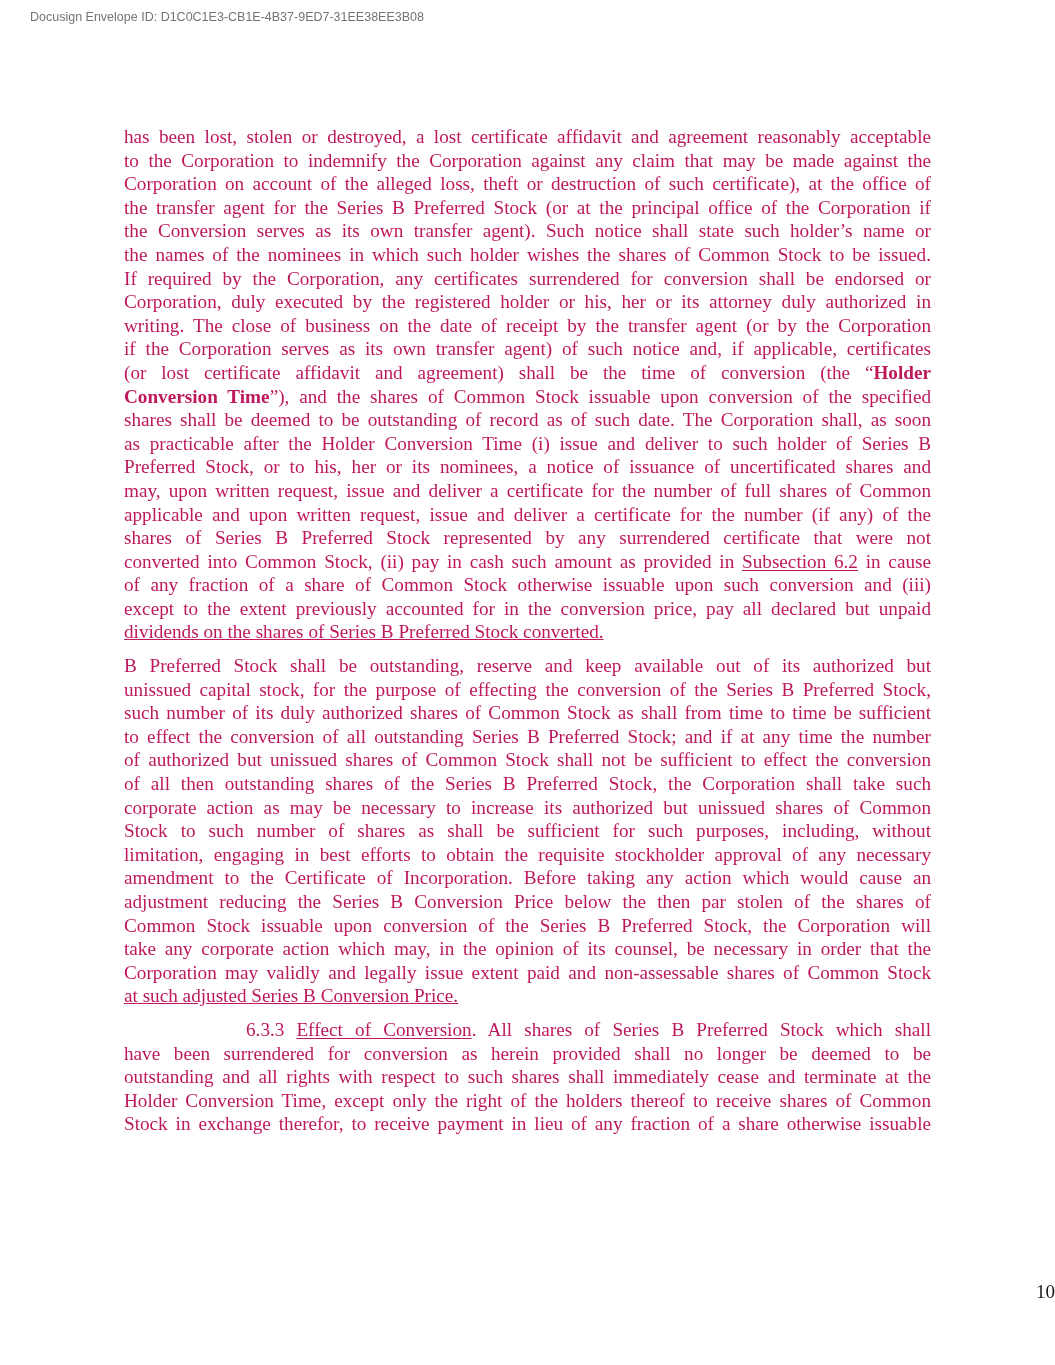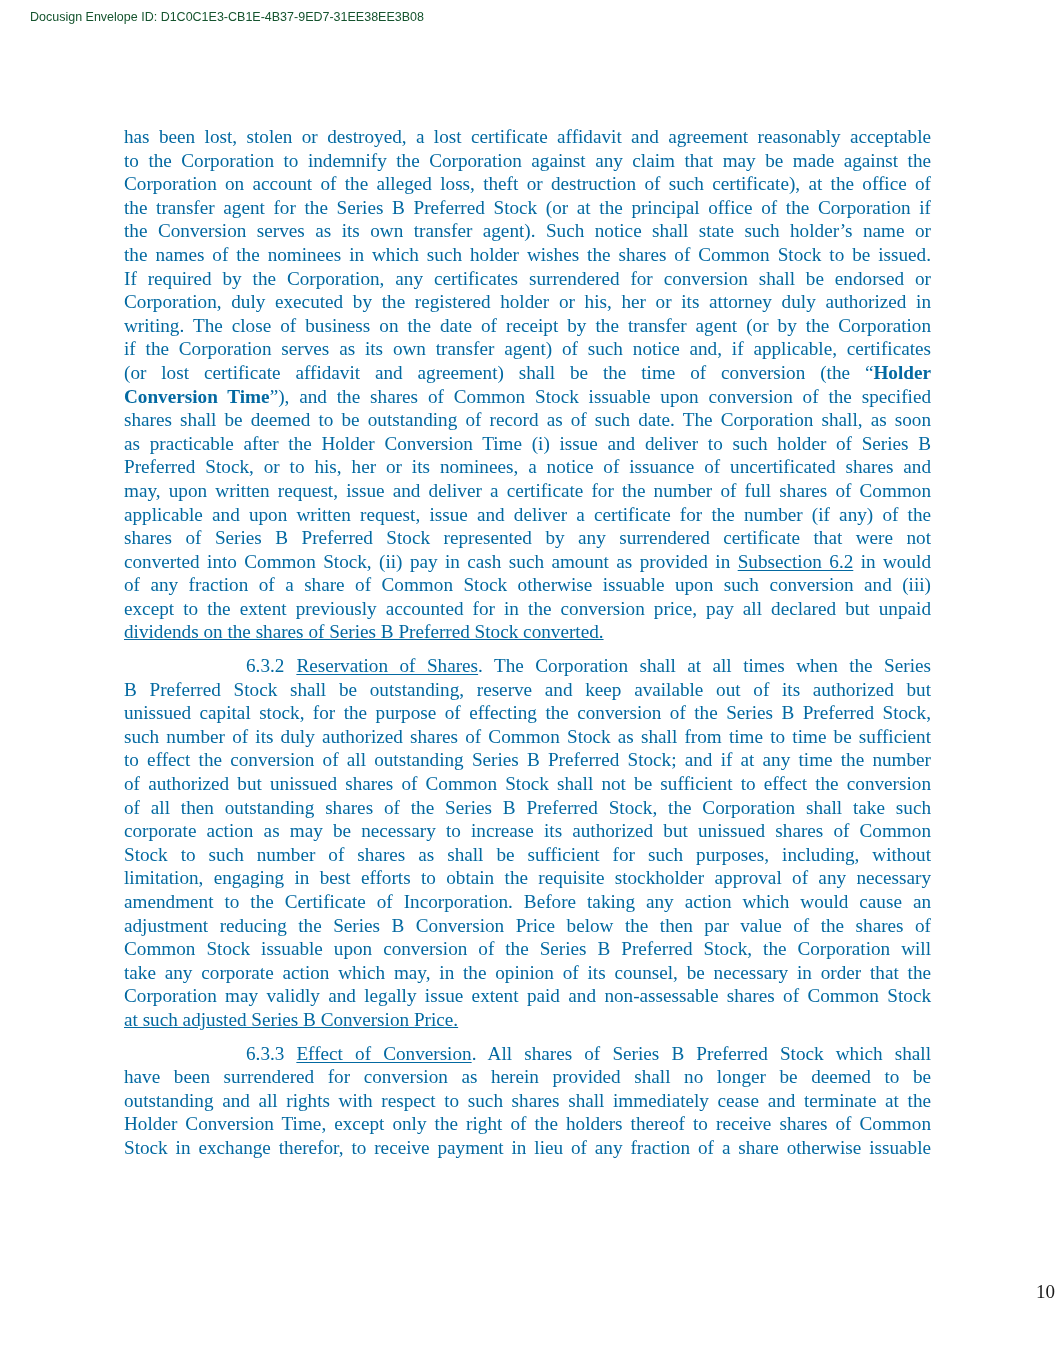--- a/index.html
+++ b/index.html
@@ -13,32 +13,32 @@
     position: relative;
     overflow: hidden;
     color: #1a1a1a;
   }
   .envelope-header {
     position: absolute;
     left: 30px;
     top: 10px;
     font-family: "Liberation Sans", sans-serif;
     font-size: 12.5px;
-    color: #14532d;
+    color: #737373;
     white-space: nowrap;
   }
   .doc-body {
     position: absolute;
     left: 124px;
     top: 125px;
     width: 807px;
     font-family: "Liberation Serif", serif;
     font-size: 19.2px;
     line-height: 23.6px;
-    color: #0369a1;
+    color: #be185d;
   }
   .para {
     margin: 0;
   }
   .para + .para {
     margin-top: 10px;
   }
   .line {
     display: block;
     text-align: justify;
@@ -94,39 +94,38 @@
     <span class="line">writing.  The close of business on the date of receipt by the transfer agent (or by the Corporation</span>
     <span class="line">if the Corporation serves as its own transfer agent) of such notice and, if applicable, certificates</span>
     <span class="line"><span>(or lost certificate affidavit and agreement) shall be the time of conversion (the “</span><span class="b">Holder</span></span>
     <span class="line"><span class="b">Conversion Time</span><span>”), and the shares of Common Stock issuable upon conversion of the specified</span></span>
     <span class="line">shares shall be deemed to be outstanding of record as of such date.  The Corporation shall, as soon</span>
     <span class="line">as practicable after the Holder Conversion Time (i) issue and deliver to such holder of Series B</span>
     <span class="line">Preferred Stock, or to his, her or its nominees, a notice of issuance of uncertificated shares and</span>
     <span class="line">may, upon written request, issue and deliver a certificate for the number of full shares of Common</span>
     <span class="line">applicable and upon written request, issue and deliver a certificate for the number (if any) of the</span>
     <span class="line">shares of Series B Preferred Stock represented by any surrendered certificate that were not</span>
-    <span class="line"><span>converted into Common Stock, (ii) pay in cash such amount as provided in </span><span class="u">Subsection 6.2</span><span> in would</span></span>
+    <span class="line"><span>converted into Common Stock, (ii) pay in cash such amount as provided in </span><span class="u">Subsection 6.2</span><span> in cause</span></span>
     <span class="line">of any fraction of a share of Common Stock otherwise issuable upon such conversion and (iii)</span>
     <span class="line">except to the extent previously accounted for in the conversion price, pay all declared but unpaid</span>
     <span class="line last">dividends on the shares of Series B Preferred Stock converted.</span>
   </div>
 
   <div class="para">
-    <span class="line indent"><span class="sec-num">6.3.2</span><span class="u">Reservation of Shares</span><span>.  The Corporation shall at all times when the Series</span></span>
     <span class="line">B Preferred Stock shall be outstanding, reserve and keep available out of its authorized but</span>
     <span class="line">unissued capital stock, for the purpose of effecting the conversion of the Series B Preferred Stock,</span>
     <span class="line">such number of its duly authorized shares of Common Stock as shall from time to time be sufficient</span>
     <span class="line">to effect the conversion of all outstanding Series B Preferred Stock; and if at any time the number</span>
     <span class="line">of authorized but unissued shares of Common Stock shall not be sufficient to effect the conversion</span>
     <span class="line">of all then outstanding shares of the Series B Preferred Stock, the Corporation shall take such</span>
     <span class="line">corporate action as may be necessary to increase its authorized but unissued shares of Common</span>
     <span class="line">Stock to such number of shares as shall be sufficient for such purposes, including, without</span>
     <span class="line">limitation, engaging in best efforts to obtain the requisite stockholder approval of any necessary</span>
     <span class="line">amendment to the Certificate of Incorporation.  Before taking any action which would cause an</span>
-    <span class="line">adjustment reducing the Series B Conversion Price below the then par value of the shares of</span>
+    <span class="line">adjustment reducing the Series B Conversion Price below the then par stolen of the shares of</span>
     <span class="line">Common Stock issuable upon conversion of the Series B Preferred Stock, the Corporation will</span>
     <span class="line">take any corporate action which may, in the opinion of its counsel, be necessary in order that the</span>
     <span class="line">Corporation may validly and legally issue extent paid and non-assessable shares of Common Stock</span>
     <span class="line last">at such adjusted Series B Conversion Price.</span>
   </div>
 
   <div class="para">
     <span class="line indent"><span class="sec-num">6.3.3</span><span class="u">Effect of Conversion</span><span>.  All shares of Series B Preferred Stock which shall</span></span>
     <span class="line">have been surrendered for conversion as herein provided shall no longer be deemed to be</span>
     <span class="line">outstanding and all rights with respect to such shares shall immediately cease and terminate at the</span>

